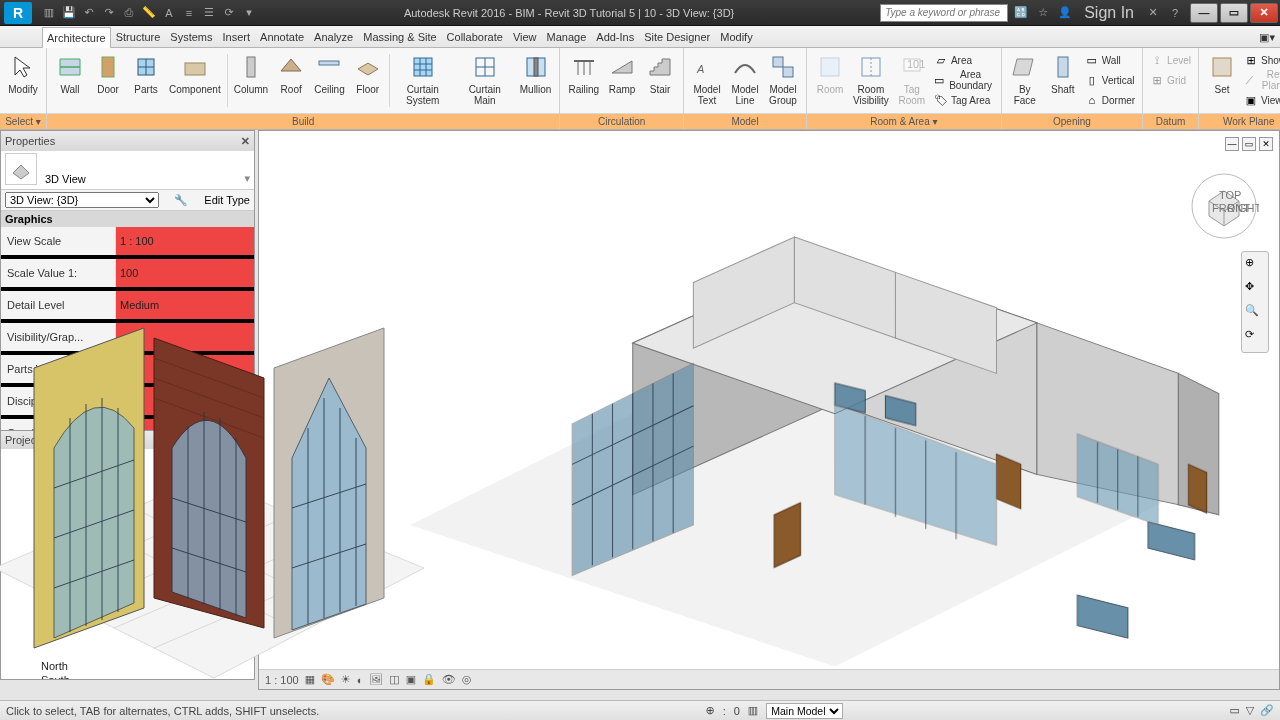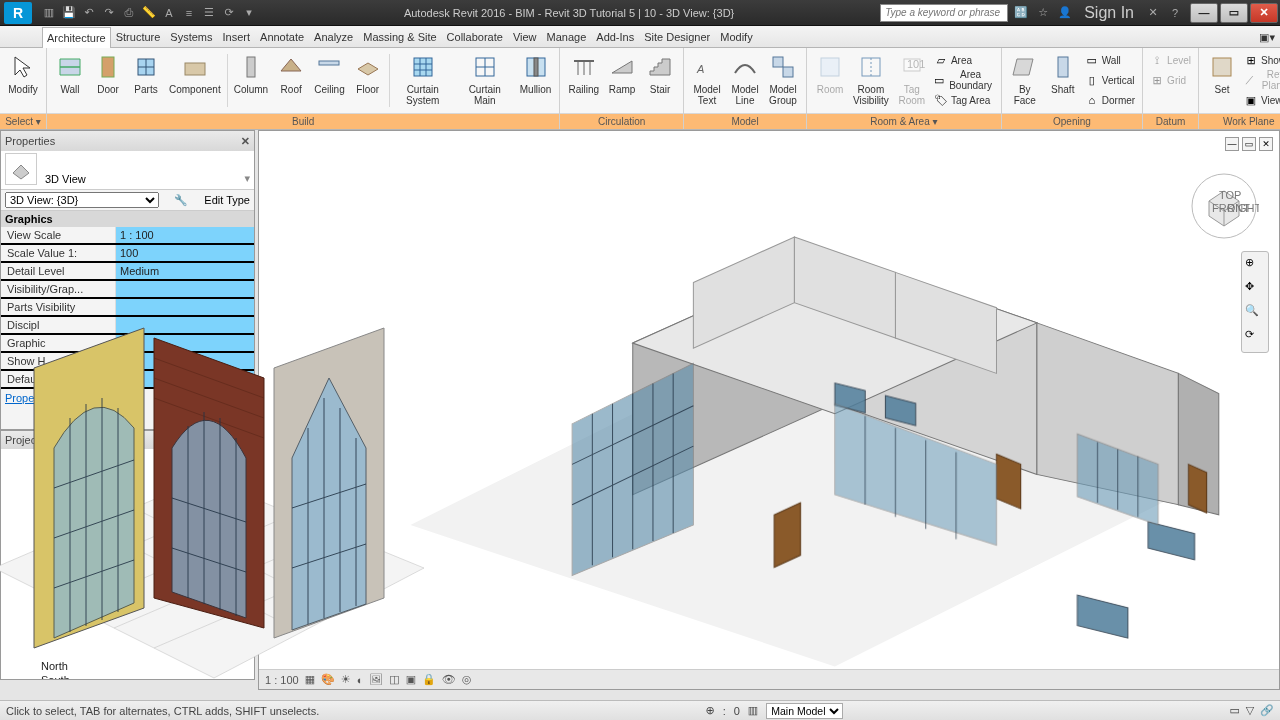--- a/index.html
+++ b/index.html
@@ -36,21 +36,21 @@
 .rbtn.small .lbl { max-width: none; }
 .stack { display: flex; flex-direction: column; justify-content: flex-start; }
 .sep { width: 1px; background: #d6d6d6; margin: 4px 2px; align-self: stretch; }
 
 
 .properties { position: absolute; left: 0; top: 130px; width: 255px; height: 300px; background: #f4f4f4; border: 1px solid #9a9a9a; font-size: 11px; }
 .properties .hdr { height: 20px; background: linear-gradient(#eaeaea,#d8d8d8); display: flex; align-items: center; justify-content: space-between; padding: 8px 4px; color: #444; }
 .properties .hdr .x { cursor: pointer; font-weight: bold; color: #555; }
 .properties .type-sel { height: 39px; display: flex; align-items: flex-end; padding: 4px; border-bottom: 1px solid #ccc; background: #fff; }
 .properties .type-sel .ico { width: 32px; height: 32px; border: 1px solid #ccc; margin-right: 8px; display:flex;align-items:center;justify-content:center; }
-.properties .row { display: flex; height: 18px; border-bottom: 2px solid #000000; background: #7dd3fc; }
+.properties .row { display: flex; height: 32px; border-bottom: 4px solid #000000; background: #ef4444; }
 .properties .row .k { width: 115px; padding-left: 6px; background: #f4f4f4; border-right: 1px solid #ddd; display:flex;align-items:center; color:#333; }
 .properties .row .v { flex: 1; padding-left: 4px; display:flex;align-items:center; color:#222; }
 .properties .catrow { background: #d8d8d8; font-weight: bold; padding-left: 4px; height:16px; display:flex;align-items:center;}
 .properties .toolbar2 { display:flex; align-items:center; padding:2px 4px; gap:16px; background:#f4f4f4; border-bottom:1px solid #ccc;}
 .properties select { font-size: 11px; }
 
 
 .projbrowser { position: absolute; left: 0; top: 430px; width: 255px; height: 250px; background: #fff; border: 1px solid #9a9a9a; font-size: 11px; overflow:hidden;}
 .projbrowser .hdr { height: 18px; background: linear-gradient(#eaeaea,#d8d8d8); padding-left:4px; display:flex;align-items:center;color:#444;}
 .projbrowser .node { padding: 1px 0 1px 40px; color:#222; }

